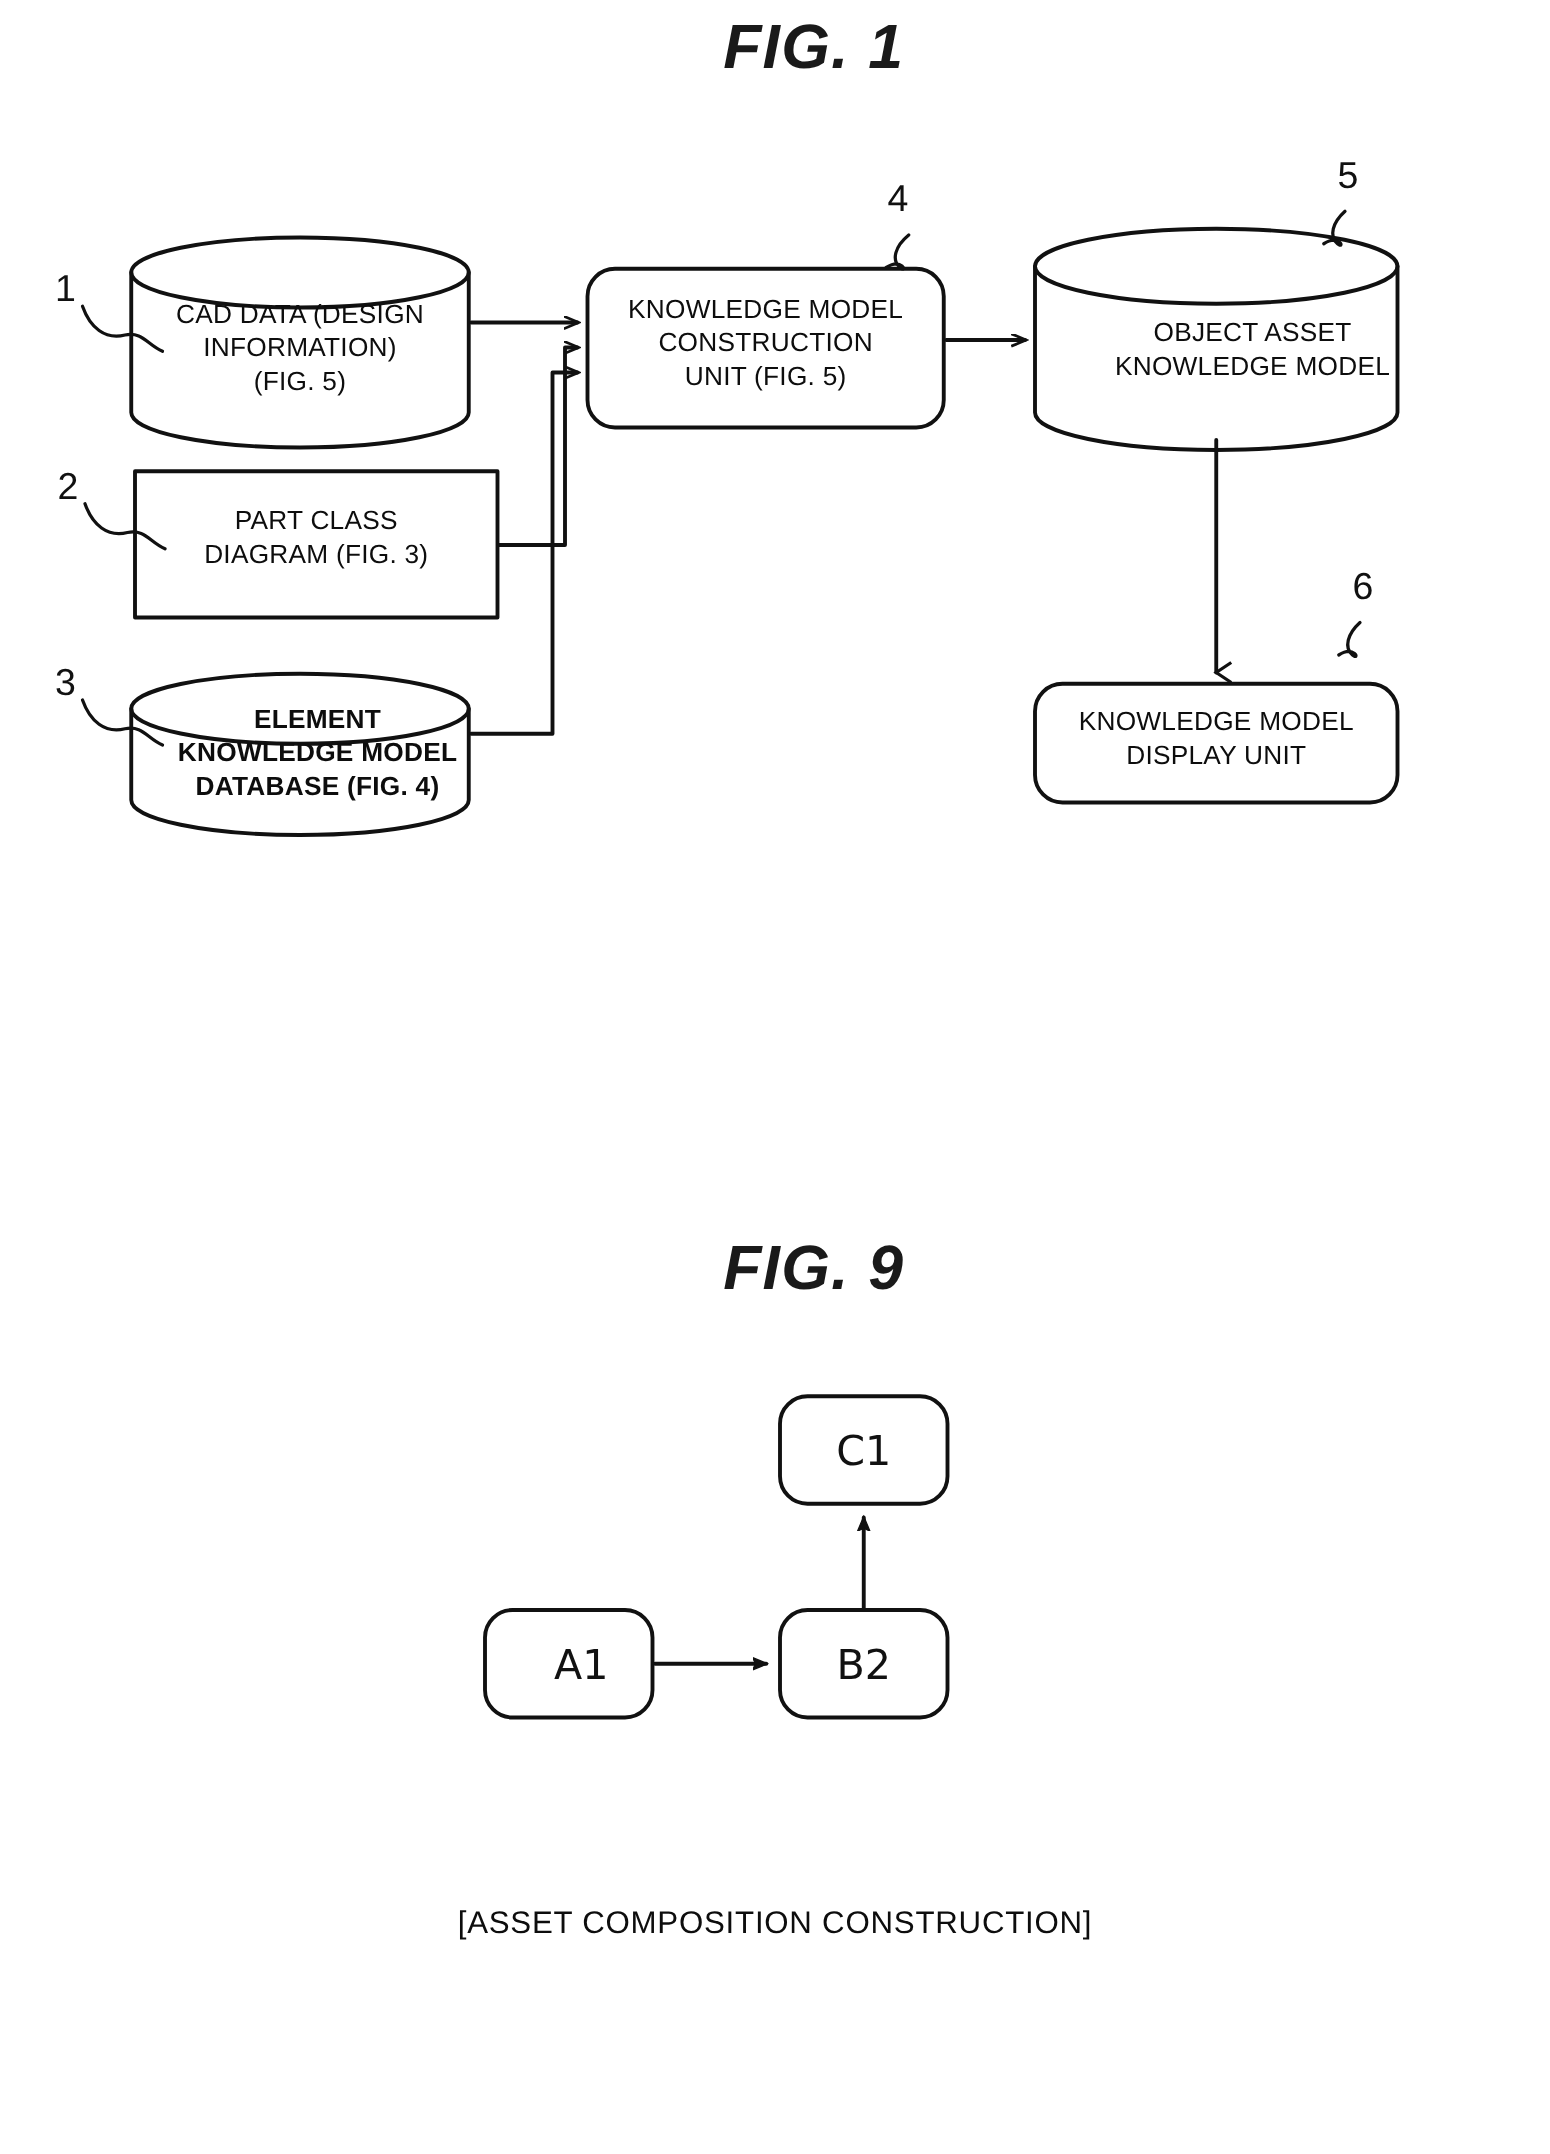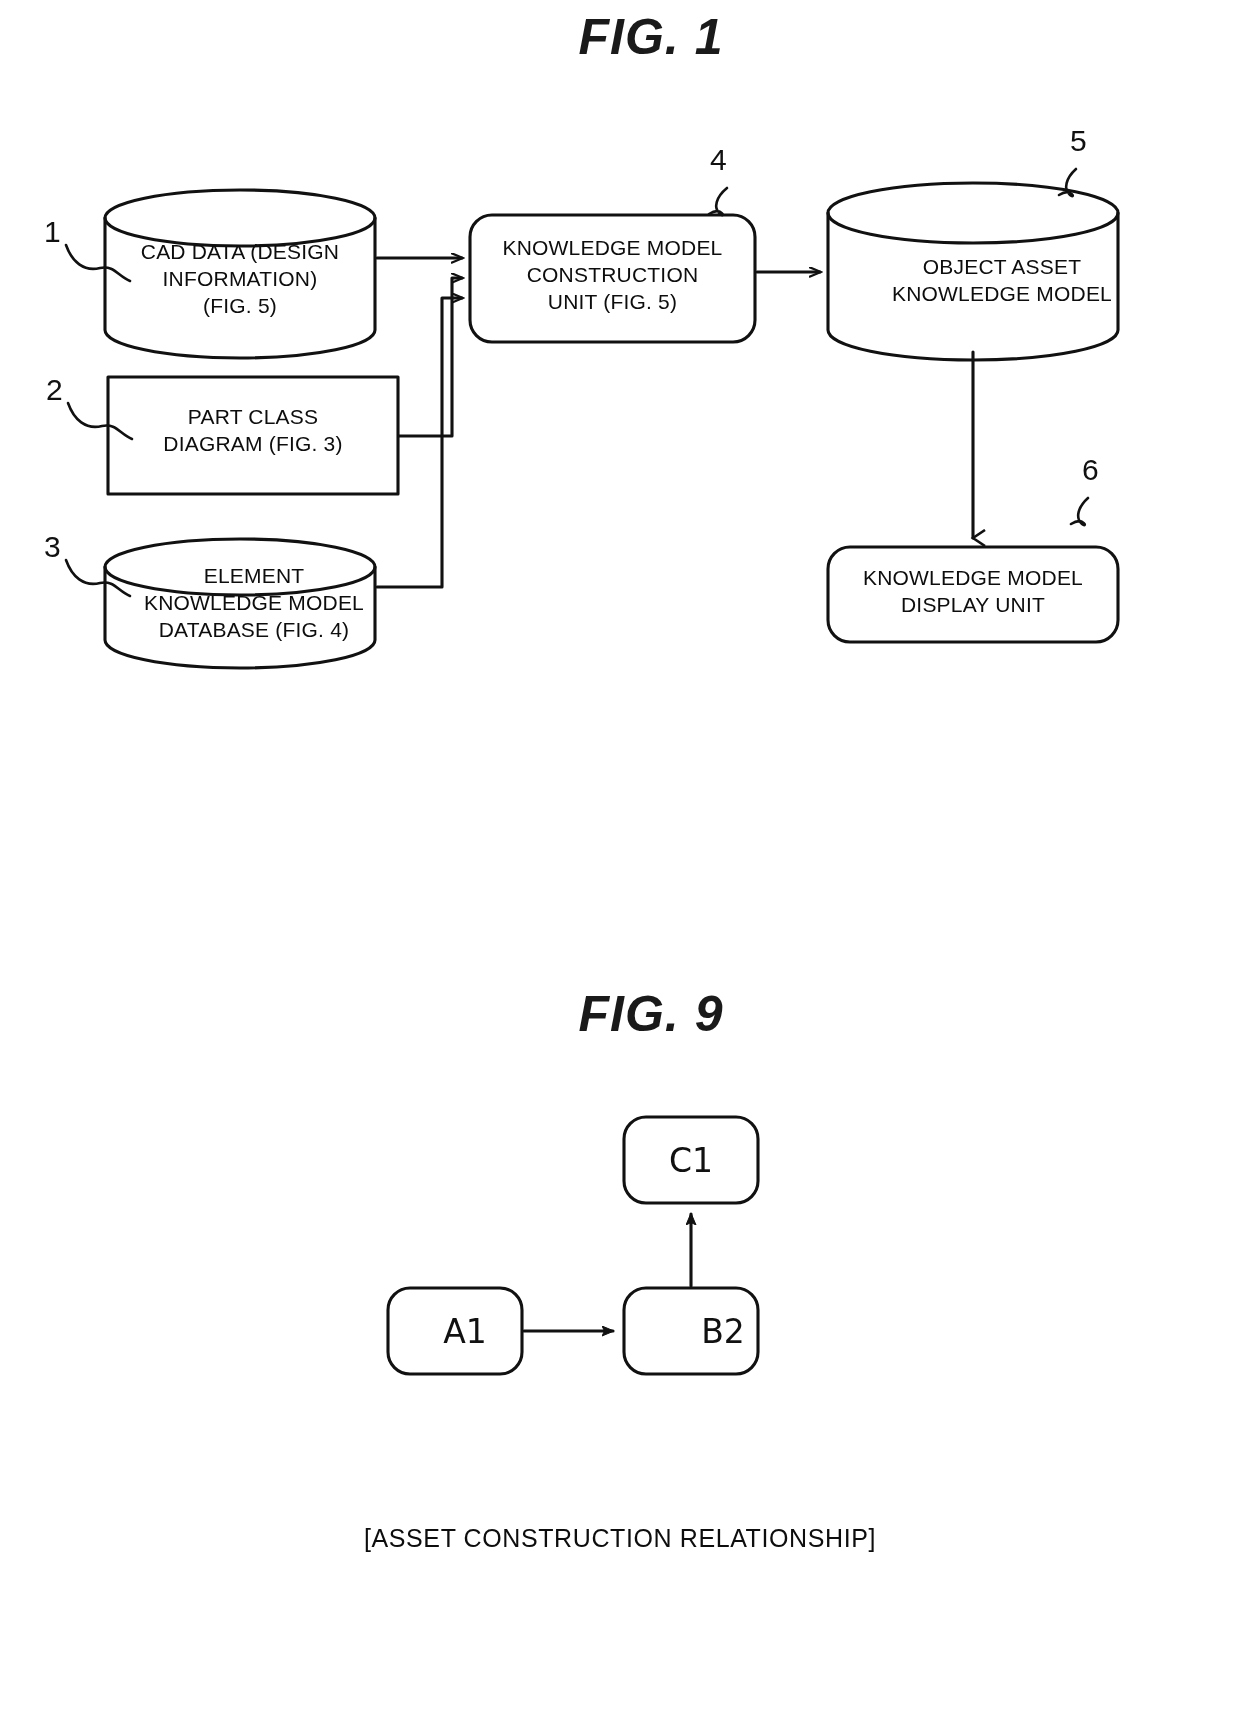--- a/index.html
+++ b/index.html
@@ -164,21 +164,21 @@
     </g>
   </svg>
 
   <div class="node-text" style="left:108px; top:238px; width:264px;">CAD DATA (DESIGN
 INFORMATION)
 (FIG. 5)</div>
 
   <div class="node-text" style="left:110px; top:403px; width:286px;">PART CLASS
 DIAGRAM (FIG. 3)</div>
 
-  <div class="node-text" style="left:104px; top:562px; width:300px;">ELEMENT
+  <div class="node-text" style="left:104px; top:562px; width:300px;font-weight:bold;">ELEMENT
 KNOWLEDGE MODEL
 DATABASE (FIG. 4)</div>
 
   <div class="node-text" style="left:473px; top:234px; width:279px;">KNOWLEDGE MODEL
 CONSTRUCTION
 UNIT (FIG. 5)</div>
 
   <div class="node-text" style="left:830px; top:253px; width:344px;">OBJECT ASSET
 KNOWLEDGE MODEL</div>
 
@@ -187,17 +187,17 @@
 
   <div class="ref-num" style="left:44px; top:215px;">1</div>
   <div class="ref-num" style="left:46px; top:373px;">2</div>
   <div class="ref-num" style="left:44px; top:530px;">3</div>
   <div class="ref-num" style="left:710px; top:143px;">4</div>
   <div class="ref-num" style="left:1070px; top:124px;">5</div>
   <div class="ref-num" style="left:1082px; top:453px;">6</div>
 
   <div class="ab-label" style="left:624px; top:1141px; width:134px;text-align:center;">C1</div>
   <div class="ab-label" style="left:388px; top:1312px; width:154px;">A1</div>
-  <div class="ab-label" style="left:624px; top:1312px; width:134px;margin-left:32px;">B2</div>
-
-  <div class="caption" style="top:1524px; left:0;">[ASSET CONSTRUCTION RELATIONSHIP]</div>
+  <div class="ab-label" style="left:624px; top:1312px; width:134px;">B2</div>
+
+  <div class="caption" style="top:1524px; left:0;">[ASSET COMPOSITION CONSTRUCTION]</div>
 
 </div>
 
 </body></html>

